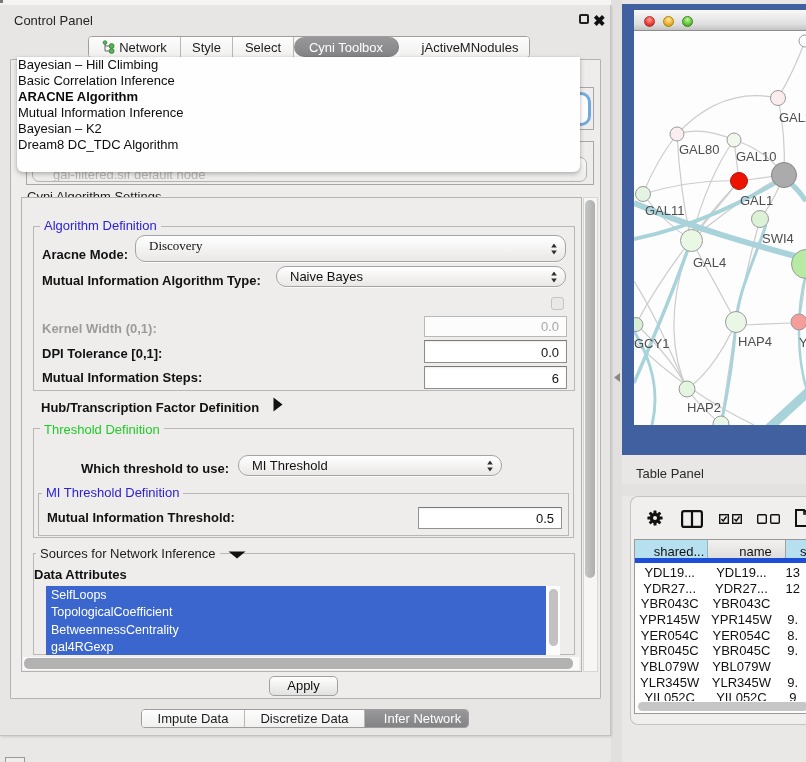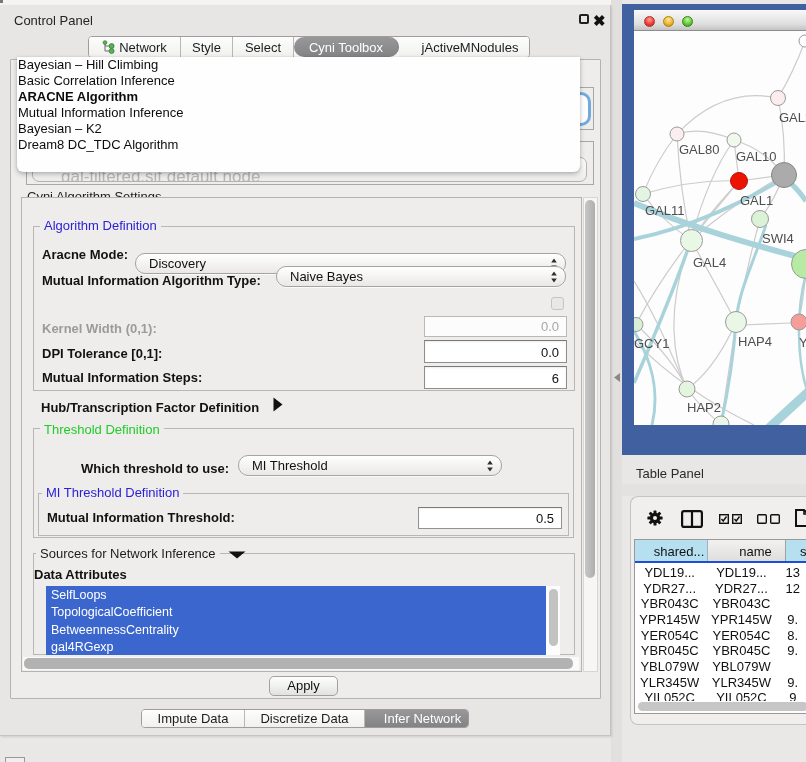--- a/index.html
+++ b/index.html
@@ -34,21 +34,21 @@
 
   <div class="abs" style="left:579px; top:9px; width:10px; height:10px; border:2px solid #1f1f1f; border-radius:2px;"></div>
   <div class="abs" style="left:593px; top:7px; font-size:15px; font-weight:bold; color:#111;">✖</div>
 
   <div class="abs" style="left:10px; top:54px; width:591px; height:640px; background:#eeedec; border:1px solid #b5b3b1; border-radius:1px;"></div>
 
   <div class="abs" style="left:26px; top:82px; width:568px; height:43px; border:1px solid #a9a7a5; background:#eeedec;"></div>
   <div class="abs" style="left:33px; top:90px; width:555px; height:28px; border-radius:7px; background:#fff; box-shadow:0 0 0 3px #73aade;"></div>
   <div class="abs" style="left:26px; top:136px; width:568px; height:44px; border:1px solid #a9a7a5; background:#eeedec;"></div>
   <div class="abs" style="left:32px; top:152px; width:555px; height:25px; border-radius:7px; border:1px solid #b5b3b1; background:linear-gradient(#fdfdfd,#ecebea); overflow:hidden;">
-     <div class="abs" style="left:28px; top:9px; font-size:17px; color:#b8b6b4;">gal-filtered.sif default node</div>
+     <div class="abs" style="left:20px; top:9px; font-size:13px; color:#b8b6b4;">gal-filtered.sif default node</div>
   </div>
 
   <div class="seg" style="left:88px; top:31px; height:22px;">
     <div style="width:92px;"><svg width="13" height="14" viewBox="0 0 13 14" style="margin-right:4px;">
           <path d="M3,3 L3,11 M3,6 L8.5,6 M3,11 L8.5,11" stroke="#6b6b6b" stroke-width="1" fill="none"></path>
           <circle cx="3" cy="2.6" r="1.9" fill="#57b357" stroke="#2e7d2e" stroke-width=".7"></circle>
           <circle cx="9.6" cy="6" r="2.5" fill="#57b357" stroke="#2e7d2e" stroke-width=".7"></circle>
           <circle cx="9.6" cy="11" r="2.5" fill="#57b357" stroke="#2e7d2e" stroke-width=".7"></circle>
         </svg>Network</div>
     <div style="width:52px;">Style</div>
@@ -74,21 +74,21 @@
   <div class="abs" style="left:583px; top:192px; width:15px; height:475px; background:#f7f6f5; border:1px solid #d8d6d4;"></div>
   <div class="abs" style="left:585px; top:195px; width:10px; height:378px; border-radius:5px; background:linear-gradient(90deg,#c6c6c6,#aeaeae);"></div>
 
   <div class="abs" style="left:23px; top:652px; width:556px; height:13px; background:#fbfafa;"></div>
   <div class="abs" style="left:24px; top:653px; width:549px; height:11px; border-radius:5px; background:#b2b2b2;"></div>
 
   <div class="abs" style="left:33px; top:221px; width:542px; height:165px; border:1px solid #b9b7b5;"></div>
   <div class="abs grouplab" style="left:40px; top:214px; color:#2b21d8;">Algorithm Definition</div>
 
   <div class="blab" style="left:42px; top:242px;">Aracne Mode:</div>
-  <div class="combo" style="left:135px; top:248px; width:431px; height:21px;">
+  <div class="combo" style="left:135px; top:230px; width:431px; height:27px;font-family:Liberation Serif, serif;">
       <span class="ctext">Discovery</span>
     <svg class="carrows" viewBox="0 0 6 11">
         <path d="M3,0 L5.8,4 H0.2 Z" fill="#2e2e2e"></path>
         <path d="M3,11 L5.8,7 H0.2 Z" fill="#2e2e2e"></path>
       </svg>
     </div>
 
   <div class="blab" style="left:42px; top:268px;">Mutual Information Algorithm Type:</div>
   <div class="combo" style="left:276px; top:261px; width:290px; height:21px;">
       <span class="ctext">Naive Bayes</span>
@@ -276,21 +276,21 @@
   <svg class="abs" style="left:126px; top:17px;" width="23" height="10" viewBox="0 0 23 10">
       <rect x="0.7" y="0.7" width="8.6" height="8.6" rx="1" fill="none" stroke="#111" stroke-width="1.4"></rect>
       <rect x="13.7" y="0.7" width="8.6" height="8.6" rx="1" fill="none" stroke="#111" stroke-width="1.4"></rect>
     </svg>
   <svg class="abs" style="left:164px; top:12px;" width="14" height="18" viewBox="0 0 14 18">
       <path d="M1,1 H9 L13,5 V17 H1 Z" fill="none" stroke="#111" stroke-width="2"></path>
       <path d="M9,1 V5 H13" fill="none" stroke="#111" stroke-width="1.6"></path>
     </svg>
 
   <div class="abs" style="left:3px; top:42px; width:173px; height:175px; border:1px solid #9a9898; border-right:none; background:#fff; overflow:hidden; font-size:13px; color:#111;">
-    <div style="display:flex; height:23px; border-bottom:2px solid #1d4ed8;">
+    <div style="display:flex; height:23px; border-bottom:5px solid #1d4ed8;">
       <div style="width:73px; background:#b6e0ef; border-right:1px solid #98b4be; text-align:center; padding-top:4px; text-indent:16px;">shared...</div>
       <div style="width:78px; background:linear-gradient(#f2f1f0,#dfdedd); border-right:1px solid #a3a1a0; text-align:center; padding-top:4px; text-indent:18px;">name</div>
       <div style="flex:1; background:#b6e0ef; padding-top:4px; padding-left:14px;">s</div>
     </div>
     <div style="line-height:15.65px; text-align:center; padding-top:2px;">
       <div style="display:flex;">
           <div style="width:73px;">YDL19...</div>
           <div style="width:78px;">YDL19...</div>
           <div style="width:30px;">13</div>
         </div>

